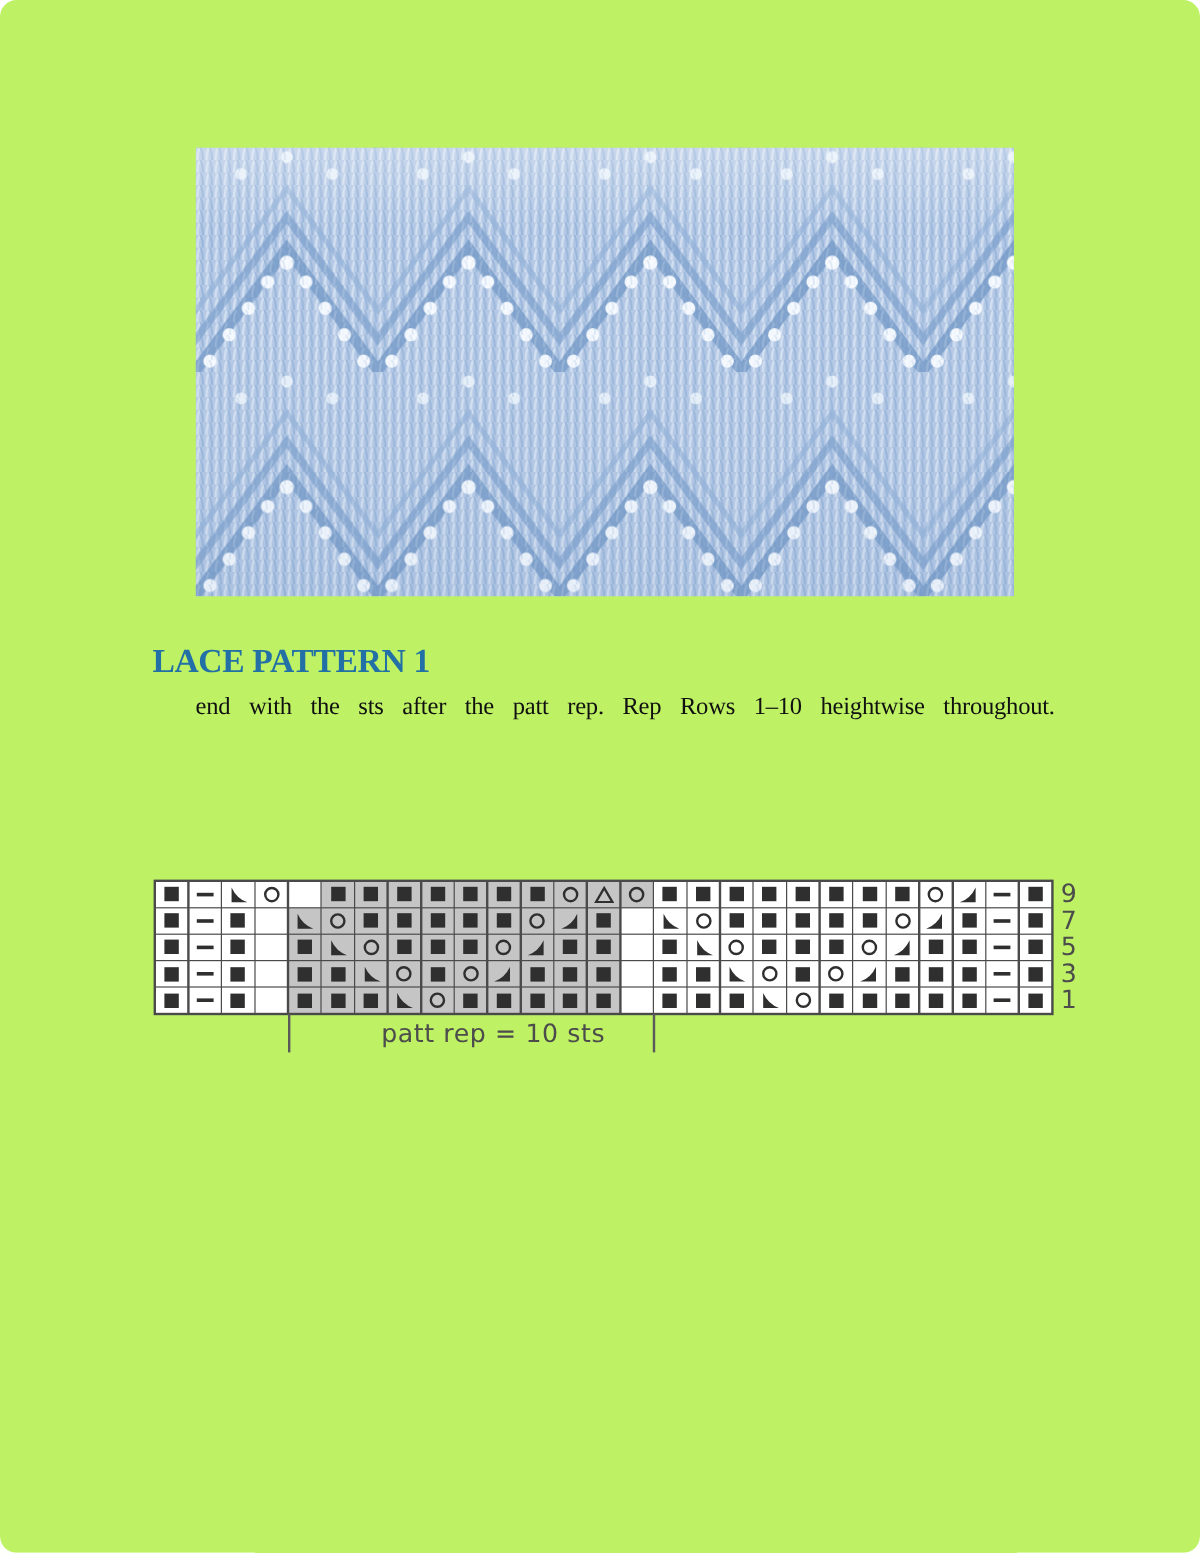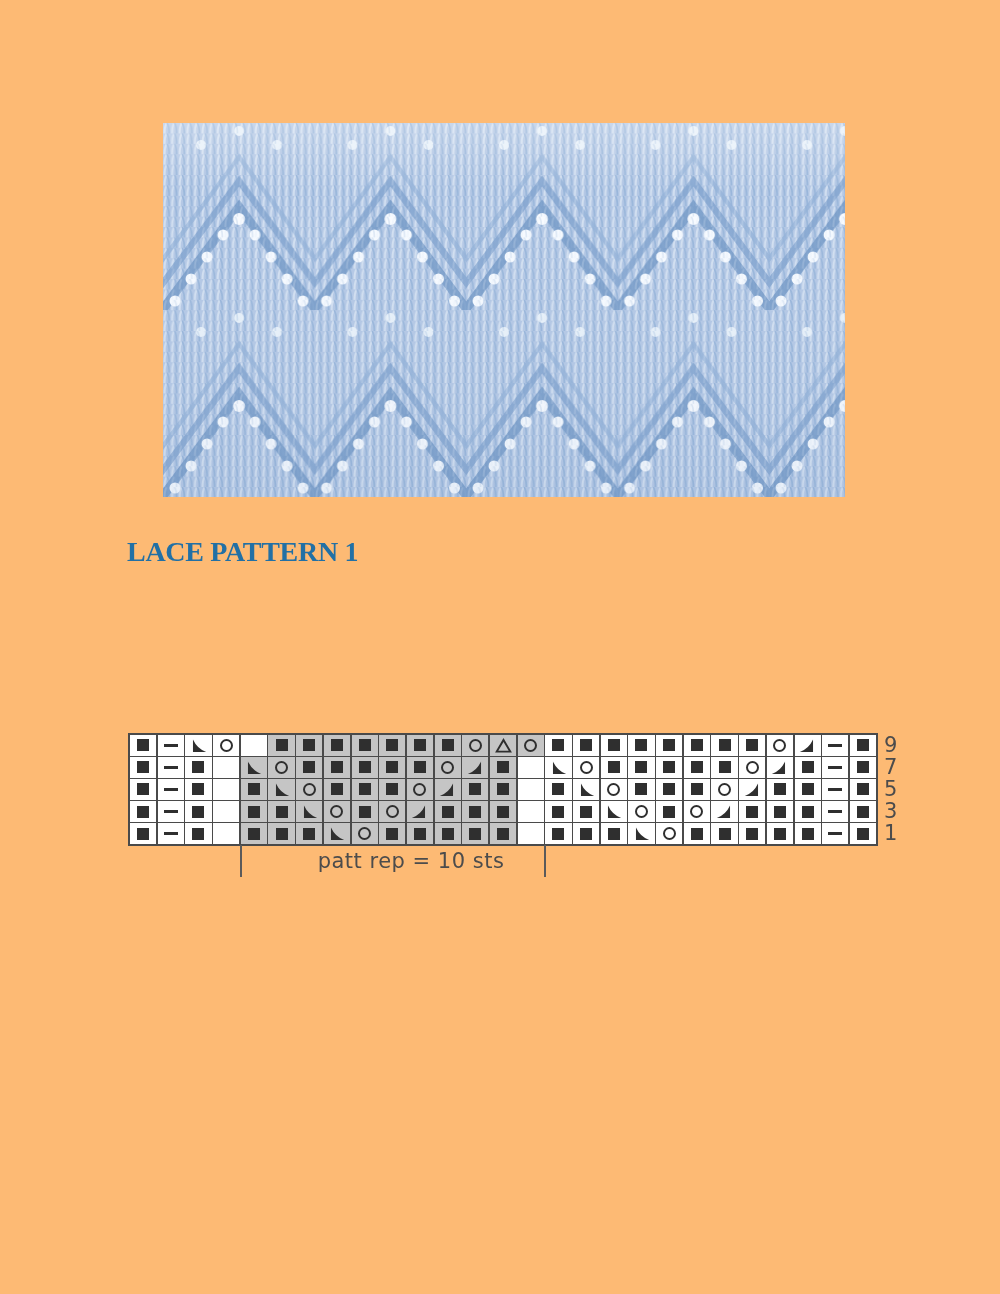--- a/index.html
+++ b/index.html
@@ -1,18 +1,18 @@
 <!DOCTYPE html>
 <html style="--shade: #c5c5c5; --grid: #4a4a4a; --sym: #2f2f2f;"><head>
 <meta charset="utf-8">
 <style>
   html,body { margin:0; padding:0; background:#ffffff; }
   .page {
-    position:relative; width:1000px; height:1294px; background:#fdba74;
-    font-family:"Liberation Serif", serif; overflow:hidden;
+    position:relative; width:1000px; height:1294px; background:#bef264;
+    font-family:"Liberation Serif", serif; overflow:hidden;border-radius:14px;
   }
   
   .photo { position:absolute; left:163px; top:123px; width:682px; height:374px; }
   .photo svg { display:block; }
   
   .heading {
     position:absolute; left:127px; top:536px; margin:0;
     font-size:28px; font-weight:bold; letter-spacing:-0.3px;
     font-family:"Liberation Serif", serif;
   }
@@ -93,20 +93,21 @@
       <rect width="682" height="374" fill="url(#stv)" opacity="0.65"></rect>
       <rect width="682" height="374" fill="url(#chev)"></rect>
       <rect width="682" height="374" fill="url(#stv)" opacity="0.25"></rect>
       <rect width="682" height="374" fill="url(#sheen)"></rect>
     </svg>
   </div>
 
   <h1 class="heading" style="color: rgb(34, 112, 165);">LACE PATTERN 1</h1>
 
   <div class="para">
+    <div class="pline">end with the sts after the patt rep. Rep Rows 1–10 heightwise throughout.</div>
   </div>
 
   <div id="chart" class="chart">
       <div class="crow">
         <div class="cell">
           <span class="sym-k"></span>
         </div>
         <div class="cell">
           <span class="sym-p"></span>
         </div>

